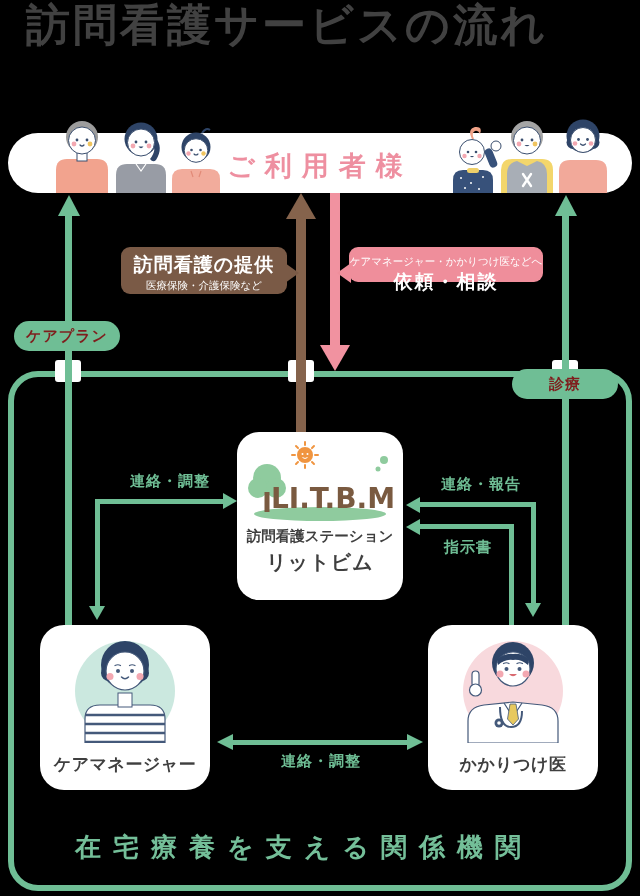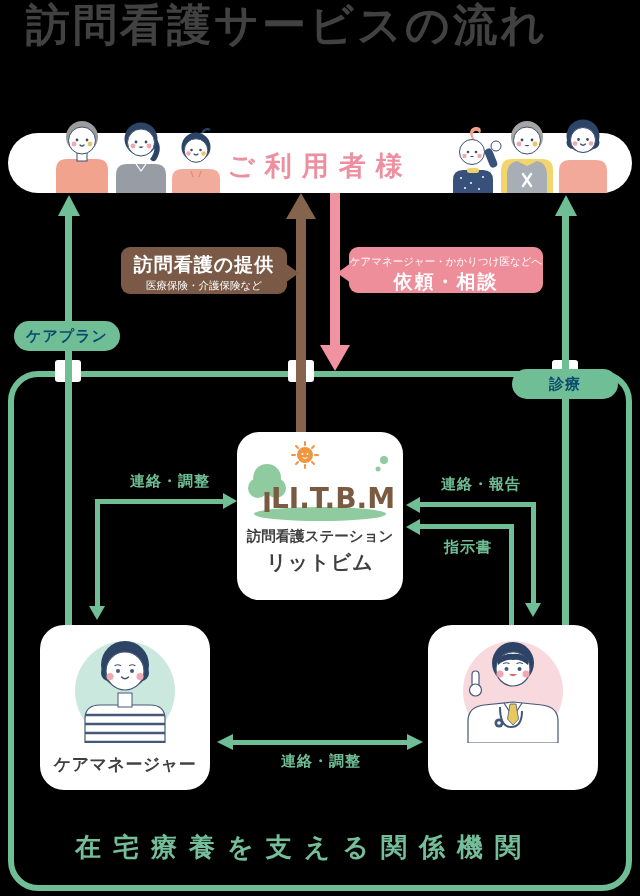--- a/index.html
+++ b/index.html
@@ -24,30 +24,30 @@
   .ghead-up-l{left:58px;top:195px;border-left:11px solid transparent;border-right:11px solid transparent;border-bottom:21px solid #6FBE95;z-index:3;}
   .ghead-up-r{left:555px;top:195px;border-left:11px solid transparent;border-right:11px solid transparent;border-bottom:21px solid #6FBE95;z-index:3;}
   .brline{left:296px;top:218px;width:10px;height:214px;background:#85634C;}
   .brhead{left:286px;top:193px;border-left:15px solid transparent;border-right:15px solid transparent;border-bottom:26px solid #85634C;z-index:3;}
   .pkline{left:330px;top:193px;width:10px;height:152px;background:#F192A0;}
   .pkhead{left:320px;top:345px;border-left:15px solid transparent;border-right:15px solid transparent;border-top:26px solid #F192A0;z-index:3;}
 
   
   .bubble{z-index:4;border-radius:9px;color:#fff;text-align:center;}
   .bubble-brown{left:121px;top:247px;width:166px;height:47px;background:#7A5A46;}
-  .bubble-pink{left:349px;top:247px;width:194px;height:46px;background:#EF8E9B;}
+  .bubble-pink{left:349px;top:247px;width:194px;height:35px;background:#EF8E9B;}
   .bb1{font-size:19px;font-weight:bold;margin-top:5px;letter-spacing:1px;}
   .bb2{font-size:10.5px;margin-top:1px;letter-spacing:0;}
   .pb1{font-size:10.5px;margin-top:8px;}
   .pb2{font-size:19px;font-weight:bold;margin-top:0;letter-spacing:2px;}
   .ptr-r{right:-12px;top:16px;border-top:10px solid transparent;border-bottom:10px solid transparent;border-left:14px solid #7A5A46;}
   .ptr-l{left:-12px;top:16px;border-top:10px solid transparent;border-bottom:10px solid transparent;border-right:14px solid #EF8E9B;}
 
   
-  .pill{height:30px;background:#6FBE95;border-radius:16px;color:#0c4a6e;font-size:15px;font-weight:bold;line-height:30px;text-align:center;letter-spacing:1px;z-index:4;}
+  .pill{height:30px;background:#6FBE95;border-radius:16px;color:#7f1d1d;font-size:15px;font-weight:bold;line-height:30px;text-align:center;letter-spacing:1px;z-index:4;}
   .pill-careplan{left:14px;top:321px;width:106px;}
   .pill-shinryo{left:512px;top:321px;width:106px;margin-top:48px;}
 
   
   .box{left:8px;top:371px;width:624px;height:520px;box-sizing:border-box;border:6px solid #6FBE95;border-radius:30px;z-index:1;}
   .jump{width:26px;height:22px;top:360px;background:#fff;border-radius:3px;z-index:2;}
 
   
   .hline{height:5px;z-index:3;}
   .vthin{width:5px;z-index:3;}
@@ -284,17 +284,18 @@
       <circle cx="65" cy="30" r="21" fill="#2E4467"></circle>
       <circle cx="65" cy="36" r="17" fill="#FFFFFF" stroke="#44597A" stroke-width="1.2"></circle>
       <path d="M50,26 Q57,20 65,21 Q74,20 80,26 L80,32 Q73,26 65,27 Q57,26 50,32 Z" fill="#2E4467"></path>
       <circle cx="58.5" cy="36" r="2" fill="#44597A"></circle>
         <circle cx="71.5" cy="36" r="2" fill="#44597A"></circle>
       <path d="M55.5,30.5 Q58.5,29 61,30.5 M69,30.5 Q71.5,29 74.5,30.5" stroke="#44597A" stroke-width="1.2" fill="none" stroke-linecap="round"></path>
       <path d="M61,41 Q65,45.5 69,41 Z" fill="#D96A70"></path>
       <circle cx="52" cy="41" r="3.5" fill="#F3A8B1"></circle>
         <circle cx="78" cy="41" r="3.5" fill="#F3A8B1"></circle>
     </svg>
+    <div class="person-label">かかりつけ医</div>
   </div>
 
   <div class="a footer">在宅療養を支える関係機関</div>
 
 </div>
 
 </body></html>

